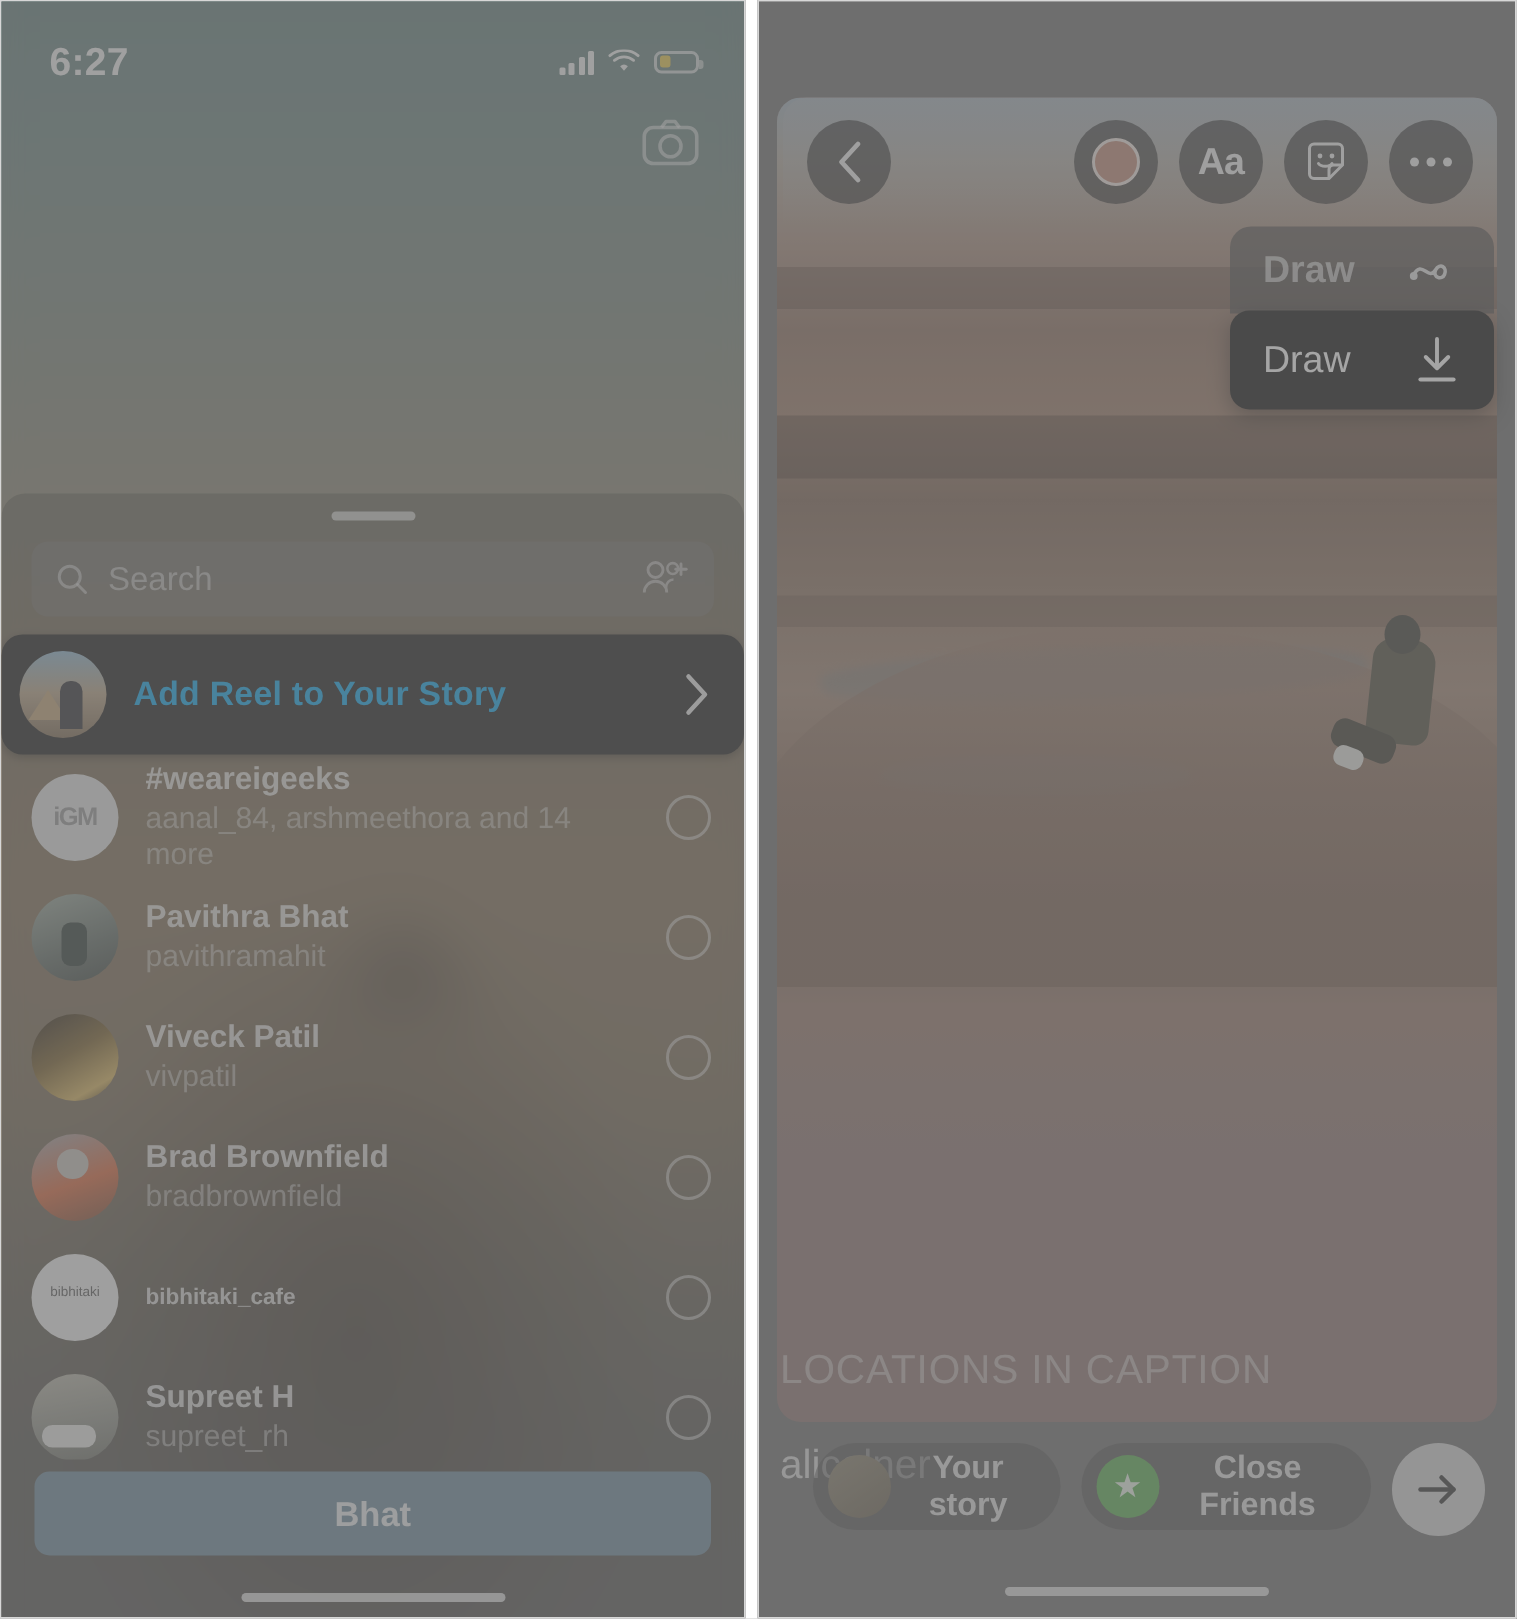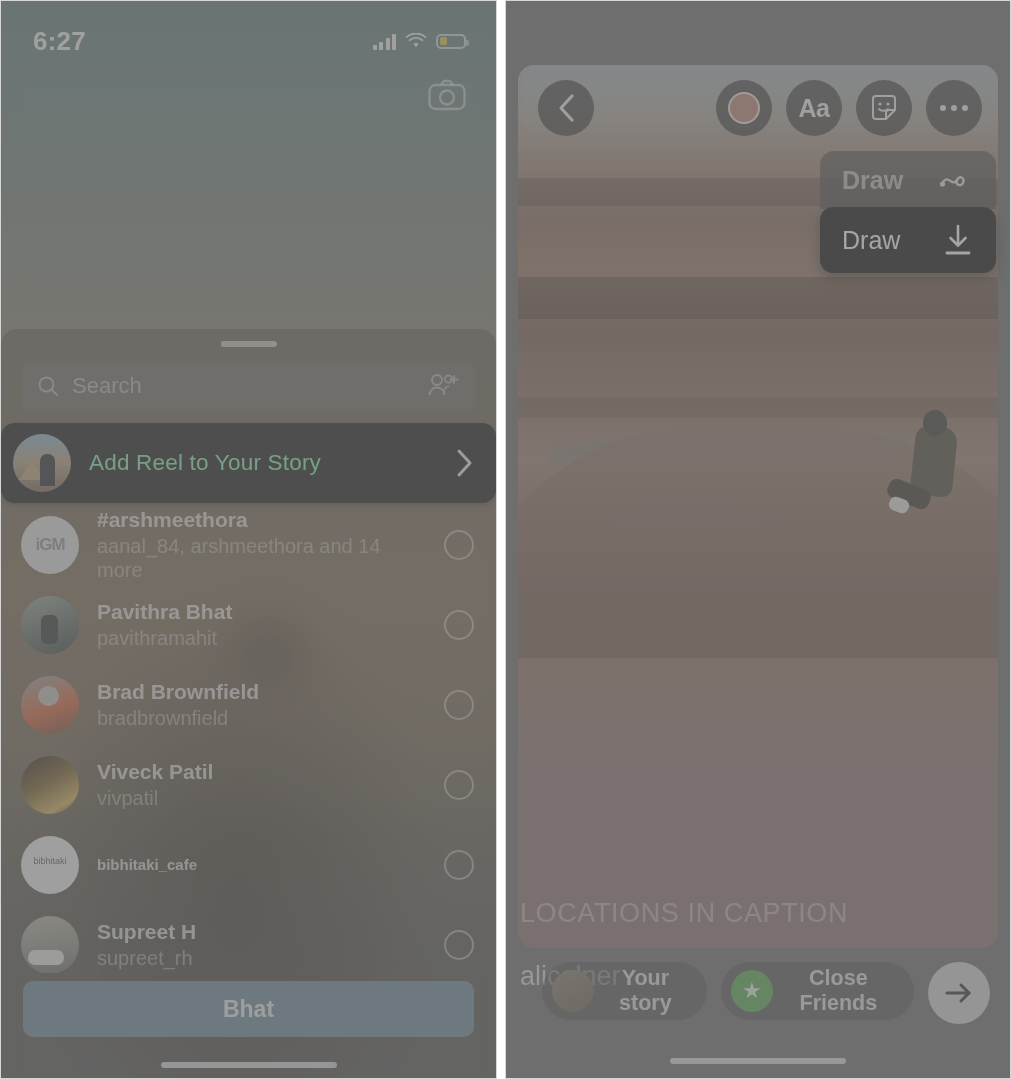--- a/index.html
+++ b/index.html
@@ -105,21 +105,21 @@
 
   .hl-row {
     margin: 12px 0 0; height: 80px;
     background: #1b1b1b;
     border-radius: 14px;
     display: flex; align-items: center; gap: 18px;
     padding: 0 22px 0 12px;
     box-shadow: 0 2px 6px rgba(0,0,0,.35);
   }
   .hl-row .av { width: 58px; height: 58px; border-radius: 50%; flex: none; overflow: hidden; position: relative; }
-  .hl-label { flex: 1; color: #86efac; font-size: 22.5px; font-weight: 400; letter-spacing: .2px; }
+  .hl-label { flex: 1; color: #0ea5e9; font-size: 22.5px; font-weight: 700; letter-spacing: .2px; }
 
   .rows { flex: 1; overflow: hidden; padding-top: 2px; }
   .row { height: 80px; display: flex; align-items: center; padding: 0 22px 0 20px; gap: 18px; }
   .row .av { width: 58px; height: 58px; border-radius: 50%; flex: none; overflow: hidden; position: relative; }
   .row .txt { flex: 1; min-width: 0; }
   .row .nm { color: rgba(243,243,243,.82); font-size: 21px; font-weight: 700; line-height: 1.18; }
   .row .sub { color: rgba(228,228,228,.52); font-size: 20px; line-height: 1.2; margin-top: 2px; }
   .row .nm.solo { font-size: 15px; }
   .sel {
     width: 30px; height: 30px; border-radius: 50%;
@@ -380,49 +380,49 @@
         <div class="hl-label">Add Reel to Your Story</div>
         <svg width="18" height="30" viewBox="0 0 18 30">
           <path d="M3 3l11 12L3 27" fill="none" stroke="#e8e8e8" stroke-width="3" stroke-linecap="round" stroke-linejoin="round"></path>
         </svg>
       </div>
 
       <div class="rows">
         <div class="row">
           <div class="av av-igm">iGM</div>
           <div class="txt">
-            <div class="nm">#arshmeethora</div>
+            <div class="nm">#weareigeeks</div>
             <div class="sub">aanal_84, arshmeethora and 14 more</div>
           </div>
           <div class="sel"></div>
         </div>
 
         <div class="row">
           <div class="av av-a"></div>
           <div class="txt">
             <div class="nm">Pavithra Bhat</div>
             <div class="sub">pavithramahit</div>
           </div>
           <div class="sel"></div>
         </div>
 
         <div class="row">
+          <div class="av av-b"></div>
+          <div class="txt">
+            <div class="nm">Viveck Patil</div>
+            <div class="sub">vivpatil</div>
+          </div>
+          <div class="sel"></div>
+        </div>
+
+        <div class="row">
           <div class="av av-c"></div>
           <div class="txt">
             <div class="nm">Brad Brownfield</div>
             <div class="sub">bradbrownfield</div>
-          </div>
-          <div class="sel"></div>
-        </div>
-
-        <div class="row">
-          <div class="av av-b"></div>
-          <div class="txt">
-            <div class="nm">Viveck Patil</div>
-            <div class="sub">vivpatil</div>
           </div>
           <div class="sel"></div>
         </div>
 
         <div class="row">
           <div class="av av-d"></div>
           <div class="txt">
             <div class="nm solo">bibhitaki_cafe</div>
           </div>
           <div class="sel"></div>

